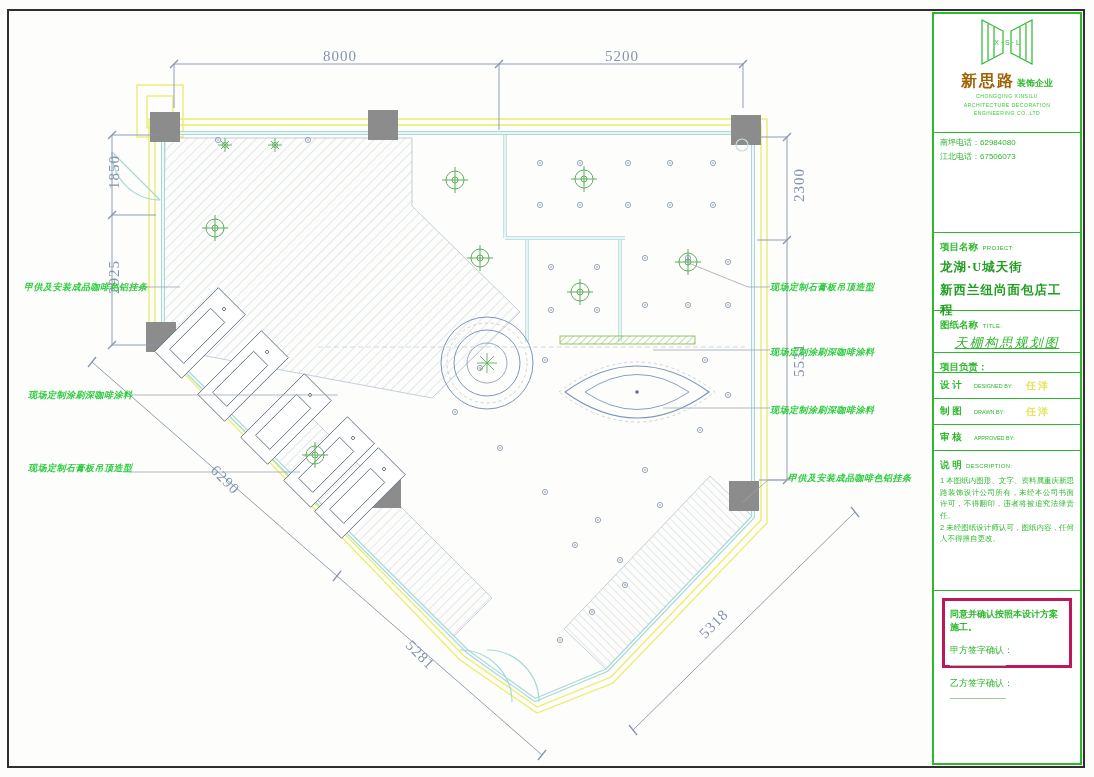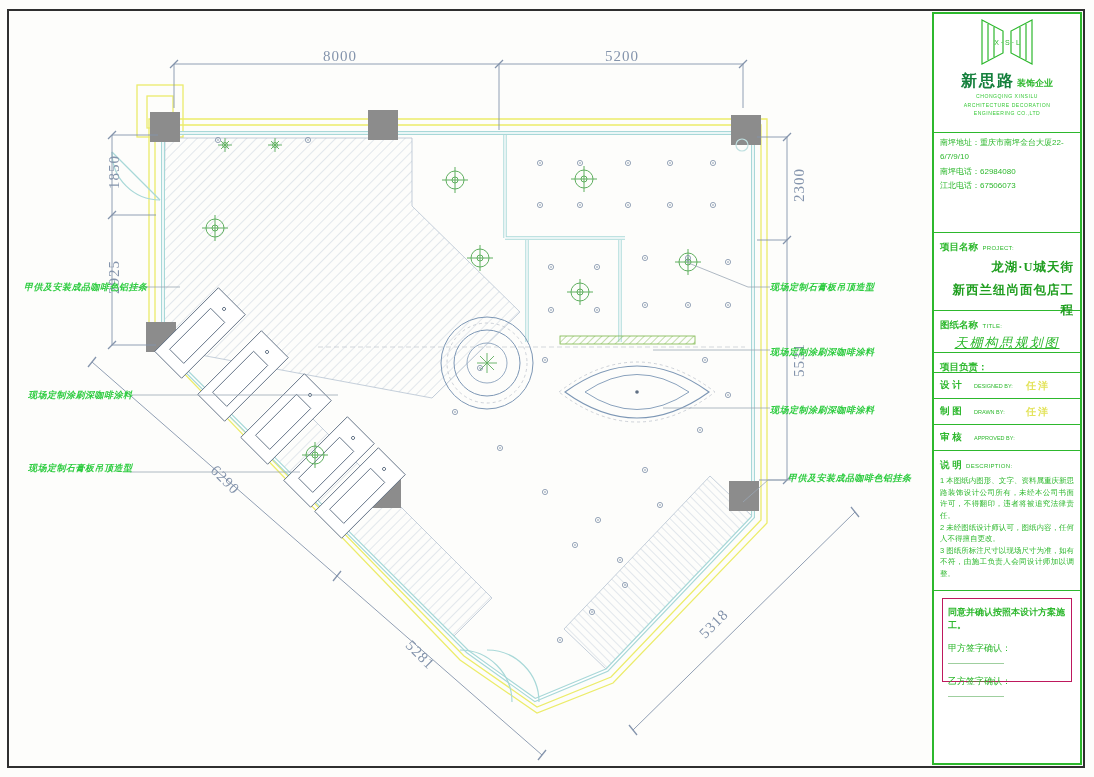--- a/index.html
+++ b/index.html
@@ -28,33 +28,33 @@
   .s-contact{height:100px;font-size:8px;line-height:1.8;text-align:left;padding-top:6px;}
   .s-project{height:78px;}
   .s-title{height:42px;}
   .s-leader{height:20px;}
   .s-row{height:26px;}
   .s-notes{height:140px;}
   .s-fig{height:64px;}
   .s-sign{height:108px;border-bottom:none;}
   .lab-cn{font-size:9.5px;font-weight:bold;}
   .lab-en{font-size:6px;letter-spacing:.3px;}
-  .brand-cn{font-size:16px;font-weight:bold;letter-spacing:2px;color:#15803d;display:inline;}
+  .brand-cn{font-size:16px;font-weight:bold;letter-spacing:2px;color:#a16207;display:inline;}
   .brand-suffix{font-size:9px;font-weight:bold;margin-left:2px;}
   .brand-en{font-size:6px;letter-spacing:.6px;color:#39c939;line-height:1.5;transform:scale(.85);}
-  .proj-name{font-size:12.5px;font-weight:bold;color:#1f9e1f;text-align:right;
+  .proj-name{font-size:12.5px;font-weight:bold;color:#1f9e1f;text-align:left;
              letter-spacing:1px;line-height:1.6;margin-top:3px;font-family:"Liberation Serif",serif;}
   .sheet-name{font-size:13px;color:#2db82d;text-align:center;font-style:italic;
               letter-spacing:2px;margin-top:2px;font-family:"Liberation Serif",serif;text-decoration:underline;}
   .trow{display:flex;align-items:center;height:100%;}
   .trow .cn{font-size:9.5px;font-weight:bold;width:34px;}
   .trow .en{font-size:5.5px;width:52px;}
   .trow .val{font-size:10px;color:#e3e35a;font-weight:bold;letter-spacing:2px;}
   .note-items{font-size:7.5px;line-height:1.55;margin-top:3px;text-align:justify;}
-  .sign-box{border:1px solid #be185d;margin:4px 2px;padding:7px 5px;height:84px;box-sizing:border-box;}
+  .sign-box{border:3px solid #be185d;margin:4px 2px;padding:7px 5px;height:70px;box-sizing:border-box;}
   .sign-box .stmt{font-size:9px;font-weight:bold;margin-bottom:10px;}
   .sign-line{font-size:9px;margin-top:9px;}
   .uline{display:inline-block;width:56px;border-bottom:1px solid #9fcf9f;height:8px;}
 </style>
 </head>
 <body>
 
 <div class="sheet-border"></div>
 
 <svg id="plan-svg" width="922" height="757" viewBox="0 0 922 757">
@@ -402,21 +402,20 @@
       <text x="31" y="28" text-anchor="middle" font-size="7" fill="#2db82d" font-family="Liberation Sans, sans-serif">X · S · L</text>
     </svg>
     <div>
       <span class="brand-cn">新思路</span><span class="brand-suffix">装饰企业</span>
     </div>
     <div class="brand-en">CHONGQING XINSILU</div>
     <div class="brand-en">ARCHITECTURE DECORATION ENGINEERING CO.,LTD</div>
   </section>
 
   <section class="s-contact">
-    <div>南坪地址：重庆市南坪金台大厦22-6/7/9/10</div>
     <div>南坪电话：62984080</div>
     <div>江北电话：67506073</div>
   </section>
 
   <section class="s-project">
     <span class="lab-cn">项目名称</span>
     <span class="lab-en">PROJECT:</span>
     <div class="proj-name">龙湖·U城天街</div>
     <div class="proj-name">新西兰纽尚面包店工程</div>
   </section>
@@ -454,21 +453,20 @@
       <span class="val"></span>
     </div>
   </section>
 
   <section class="s-notes">
     <span class="lab-cn">说  明</span>
     <span class="lab-en">DESCRIPTION:</span>
     <div class="note-items">
       <div>1  本图纸内图形、文字、资料属重庆新思路装饰设计公司所有，未经本公司书面许可，不得翻印，违者将被追究法律责任。</div>
       <div>2  未经图纸设计师认可，图纸内容，任何人不得擅自更改。</div>
-      <div>3  图纸所标注尺寸以现场尺寸为准，如有不符，由施工负责人会同设计师加以调整。</div>
     </div>
   </section>
 
 
   <section class="s-sign">
     <div class="sign-box">
       <div class="stmt">同意并确认按照本设计方案施工。</div>
       <div class="sign-line">
         <span>甲方签字确认：</span><span class="uline"></span>
       </div>

